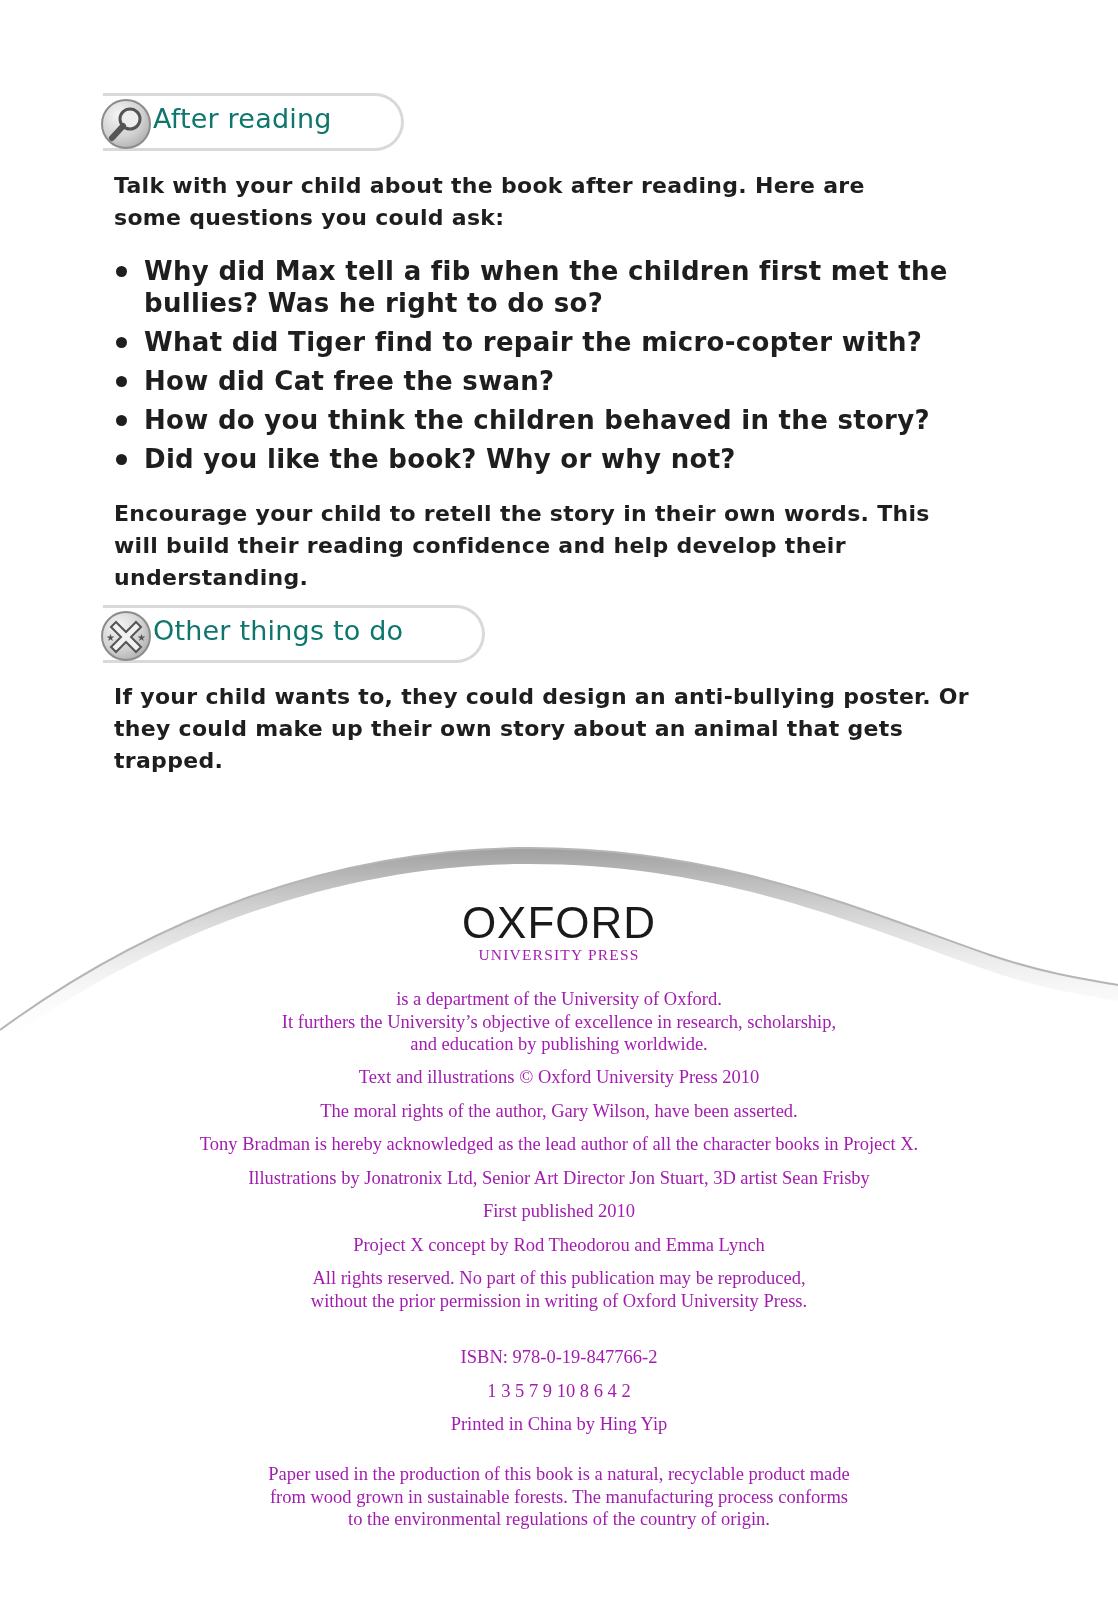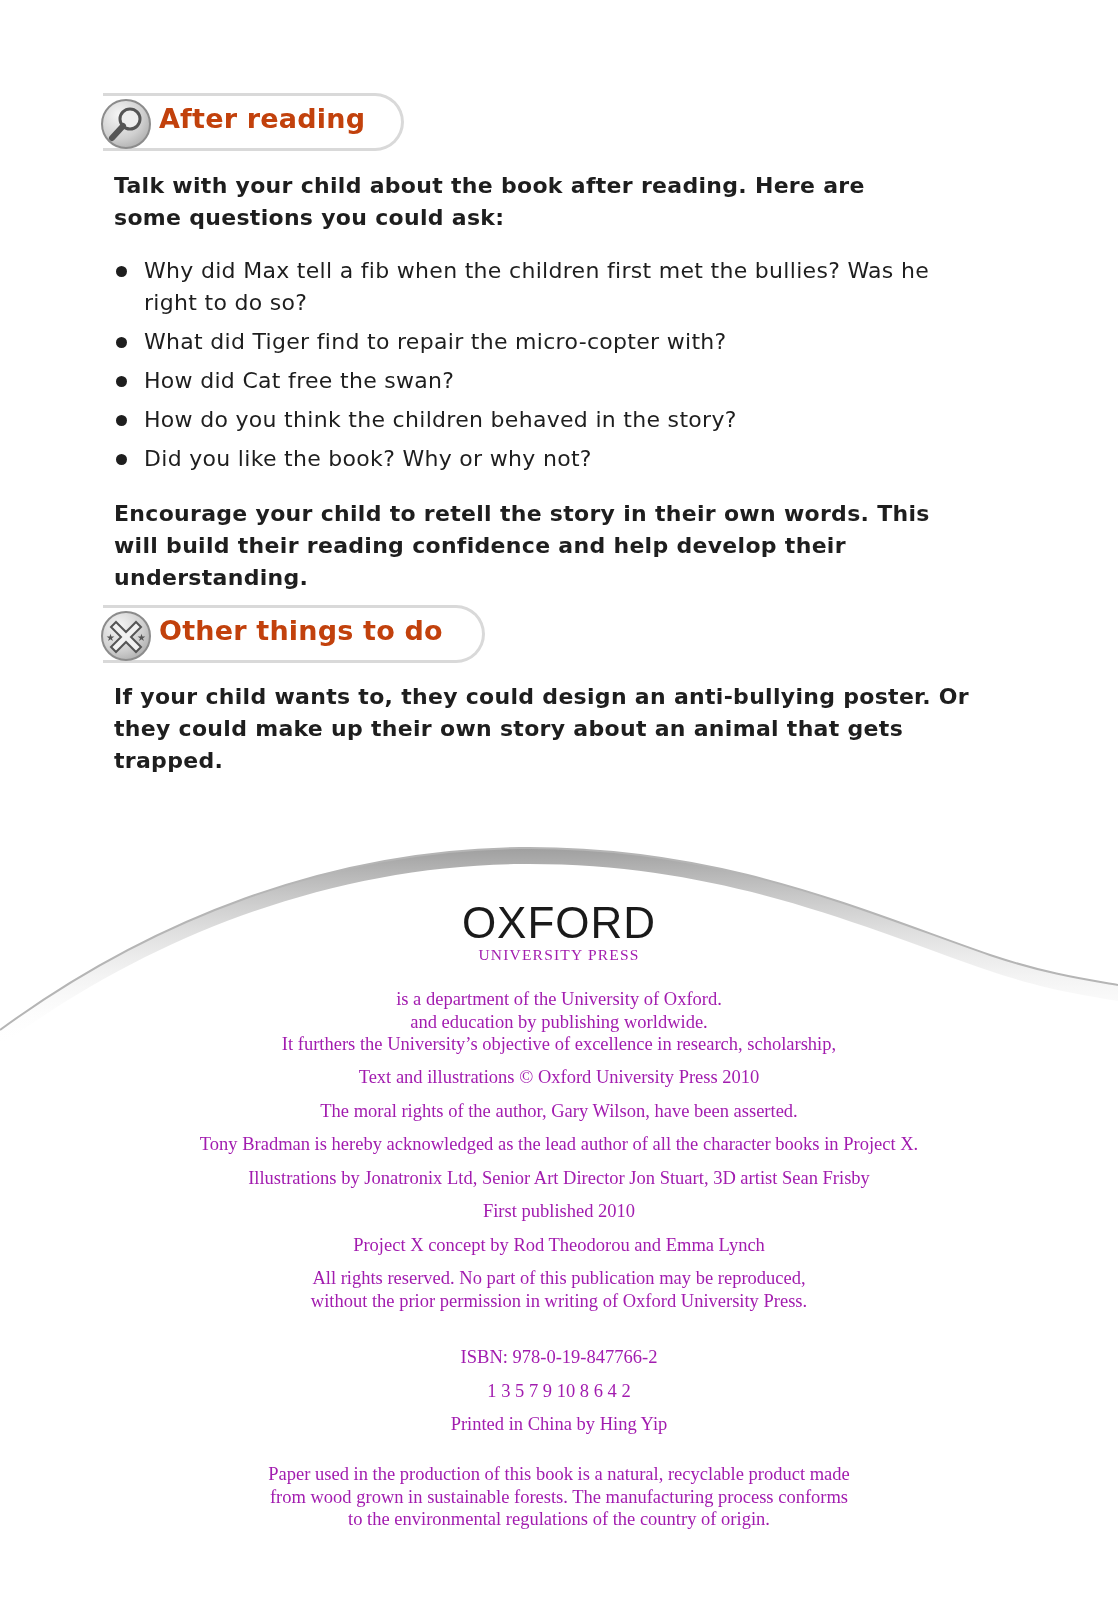--- a/index.html
+++ b/index.html
@@ -17,34 +17,34 @@
   .section-header::before {
     content: ""; position: absolute; left: 28px; top: -3px; bottom: -3px; width: 30px;
     border-top: 3px solid #d9d9d9; border-bottom: 3px solid #d9d9d9;
   }
   .header-icon {
     position: absolute; left: -2px; top: 3px; width: 50px; height: 50px; border-radius: 50%;
     background: radial-gradient(circle at 35% 30%, #f6f6f6 0%, #cfcfcf 55%, #9a9a9a 100%);
     border: 2px solid #8c8c8c; box-sizing: border-box;
   }
   .header-title {
-    position: absolute; left: 56px; top: 7px;
-    font-family: "DejaVu Sans", sans-serif; font-weight: bold; font-size: 27px;
-    color: #c2410c; letter-spacing: 0.2px; white-space: nowrap;
+    position: absolute; left: 50px; top: 7px;
+    font-family: "DejaVu Sans", sans-serif; font-weight: normal; font-size: 27px;
+    color: #0f766e; letter-spacing: 0.2px; white-space: nowrap;
   }
   .body-text {
     position: absolute; left: 114px; width: 880px;
     font-family: "DejaVu Sans", sans-serif; font-size: 22px; line-height: 32px;
     color: #1e1e1e; margin: 0; letter-spacing: 0.3px; font-weight: bold;
   }
   ul.questions { position: absolute; left: 114px; top: 255px; margin: 0; padding: 0; list-style: none; width: 860px; }
   ul.questions li {
     position: relative; padding-left: 30px;
-    font-family: "DejaVu Sans", sans-serif; font-size: 22px; line-height: 32px;
-    letter-spacing: 0.3px; margin-bottom: 7px;
+    font-family: "DejaVu Sans", sans-serif; font-size: 26px; line-height: 32px;
+    letter-spacing: 0.3px; margin-bottom: 7px; font-weight: bold;
   }
   ul.questions li .dot {
     position: absolute; left: 2px; top: 11px; width: 11px; height: 11px; border-radius: 50%; background: #1e1e1e;
   }
   .curve { position: absolute; left: 0; top: 820px; }
   .imprint {
     position: absolute; left: 0; width: 1118px; text-align: center;
     font-family: "Liberation Serif", serif; color: #a21caf;
   }
   .logo-main { top: 898px; font-size: 44px; letter-spacing: 1px; font-family: Liberation Sans, sans-serif; color: #1a1a1a; }
@@ -98,22 +98,22 @@
   </defs>
   <path d="M0 210 C 150 100, 330 30, 520 28 C 720 26, 860 90, 990 135 C 1050 155, 1090 160, 1118 165 L1118 181 C 1090 176, 1050 171, 990 151 C 860 106, 720 42, 520 44 C 330 46, 150 116, 0 226 Z" fill="url(#shade)"></path>
   <path d="M0 210 C 150 100, 330 30, 520 28 C 720 26, 860 90, 990 135 C 1050 155, 1090 160, 1118 165" fill="none" stroke="#b5b5b5" stroke-width="2"></path>
 </svg>
 
 <div class="imprint logo-main">OXFORD</div>
 <div class="imprint logo-sub">UNIVERSITY PRESS</div>
 
 <div class="imprint" style="top:988px;">
   <p class="imp-line">is a department of the University of Oxford.</p>
+  <p class="imp-line">It furthers the University’s objective of excellence in research, scholarship,</p>
   <p class="imp-line">and education by publishing worldwide.</p>
-  <p class="imp-line">It furthers the University’s objective of excellence in research, scholarship,</p>
 </div>
 <div class="imprint" style="top:1066px;">
     <p class="imp-line">Text and illustrations © Oxford University Press 2010</p>
   </div>
 <div class="imprint" style="top:1100px;">
     <p class="imp-line">The moral rights of the author, Gary Wilson, have been asserted.</p>
   </div>
 <div class="imprint" style="top:1133px;">
     <p class="imp-line">Tony Bradman is hereby acknowledged as the lead author of all the character books in Project X.</p>
   </div>

